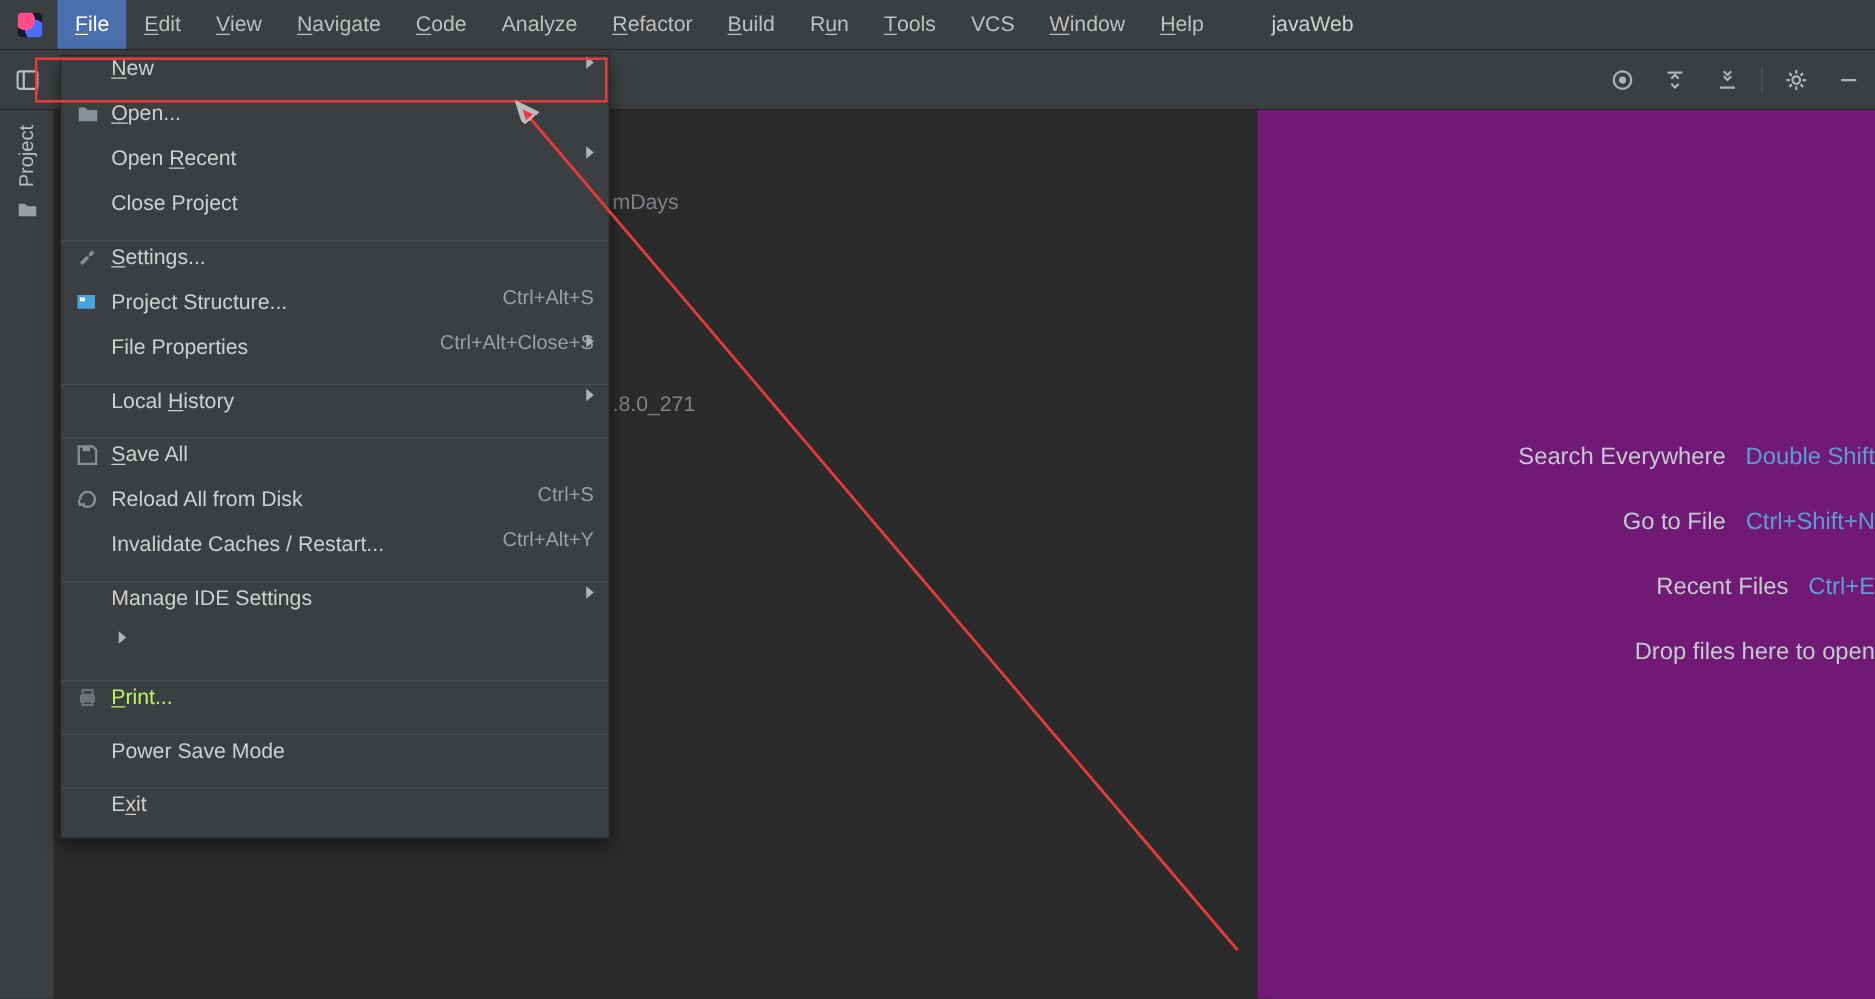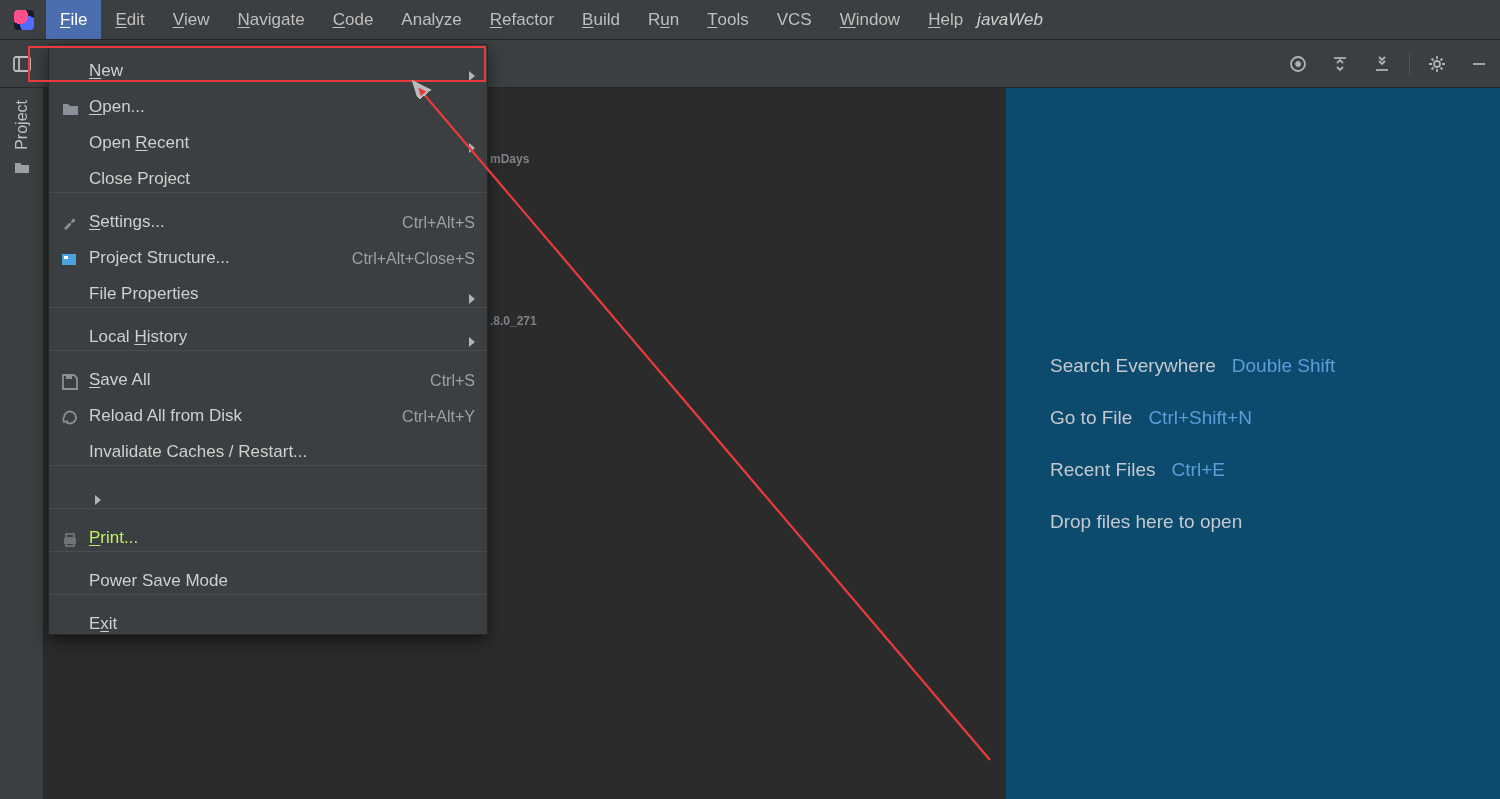--- a/index.html
+++ b/index.html
@@ -34,23 +34,23 @@
   height: 100%;
   display: flex;
   align-items: center;
   font-size: 17px;
   color: #bfbfbf;
   cursor: default;
 }
 .menu-item.active { background: #4b6eaf; color: #fff; }
 .menu-u { text-decoration: underline; text-underline-offset: 2px; }
 .project-label {
+  margin-left: 40px;
   font-size: 17px;
   color: #cfcfcf;
-  font-style: italic;
 }
 
 .sub-header {
   height: 48px;
   background: #3c3f41;
   border-bottom: 1px solid #282828;
   display: flex;
   align-items: center;
 }
 .sub-header .spacer { flex:1; }
@@ -87,30 +87,30 @@
   position: absolute;
   left: 48px; top: 44px;
   width: 440px;
   background: #3c3f41;
   border: 1px solid #262626;
   box-shadow: 0 6px 14px rgba(0,0,0,0.5);
   font-size: 17px;
 }
 .dd-row {
   display: flex;
-  align-items: flex-end;
+  align-items: flex-start;
   height: 36px;
   padding: 0 12px 0 8px;
   color: #cfcfcf;
   position: relative;
 }
 .dd-row.disabled { color: #bef264; }
 .dd-icon { width: 24px; display:flex; justify-content:center; margin-right: 8px; color:#9aa0a6;}
 .dd-label { flex:1; }
-.dd-shortcut { color: #9ba0a5; font-size: 16px; }
+.dd-shortcut { color: #9ba0a5; font-size: 16px; margin-top: 34px; }
 .dd-arrow { width: 0; height: 0; border-top: 5px solid transparent; border-bottom: 5px solid transparent; border-left: 6px solid #b3b3b3; margin-left: 6px;}
 .dd-sep { height: 1px; background: #4a4d4f; margin: 3px 0;}
 .dd-highlight {
   position: absolute;
   left: 28px; top:46px; width: 458px; height: 36px;
   border: 2px solid #e83b3b;
   pointer-events:none;
 }
 
 .anno-arrow {
@@ -118,34 +118,34 @@
 }
 
 .editor-area {
   position: absolute;
   left: 44px; right: 0; top: 88px; bottom:0;
   background: #2b2b2b;
 }
 .behind-text {
   position:absolute;
   color:#7e8389;
-  font-size:12px;
-  font-weight:bold;
+  font-size:17px;
 }
 
 .welcome {
   position: absolute;
   right: 0; top: 88px; bottom:0;
   width: 494px;
-  background: #0c4a6e;
+  background: #701a75;
   display: flex;
   flex-direction: column;
   justify-content: center;
   padding-left: 44px;
   gap: 30px;
+  text-align: right;
 }
 .welcome-row { font-size: 19px; color: #c4c9cf; }
 .welcome-row .kbd { color: #5b9dd9; margin-left: 16px; }
 
 svg { stroke: currentColor; fill: none; stroke-width: 1.8; }
 </style>
 </head>
 <body>
 
 <div class="menubar">
@@ -307,20 +307,25 @@
         <span class="dd-label">Reload All from Disk</span>
         <span class="dd-shortcut">Ctrl+Alt+Y</span>
       </div>
       <div class="dd-row">
         <span class="dd-icon"></span>
         <span class="dd-label">Invalidate Caches / Restart...</span>
       </div>
       <div class="dd-sep"></div>
       <div class="dd-row">
         <span class="dd-icon"></span>
+        <span class="dd-label">Manage IDE Settings</span>
+        <span class="dd-arrow"></span>
+      </div>
+      <div class="dd-row">
+        <span class="dd-icon"></span>
         <span class="dd-arrow"></span>
       </div>
       <div class="dd-sep"></div>
       <div class="dd-row disabled">
         <span class="dd-icon">
           <svg width="18" height="18">
             <rect x="4" y="8" width="12" height="6" fill="#6f7377" stroke="none"></rect>
             <rect x="6" y="4" width="8" height="4" fill="none" stroke="#6f7377"></rect>
             <rect x="6" y="12" width="8" height="4" fill="none" stroke="#6f7377"></rect>
           </svg>

